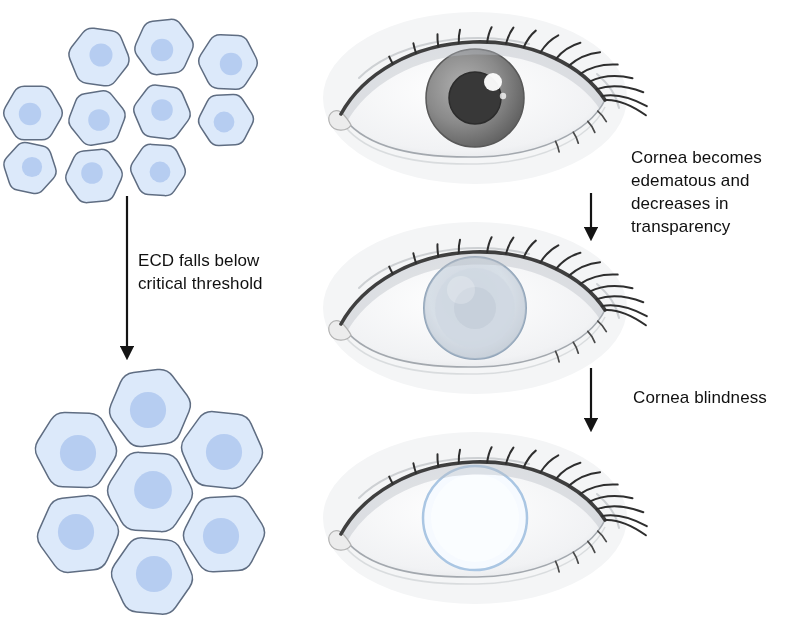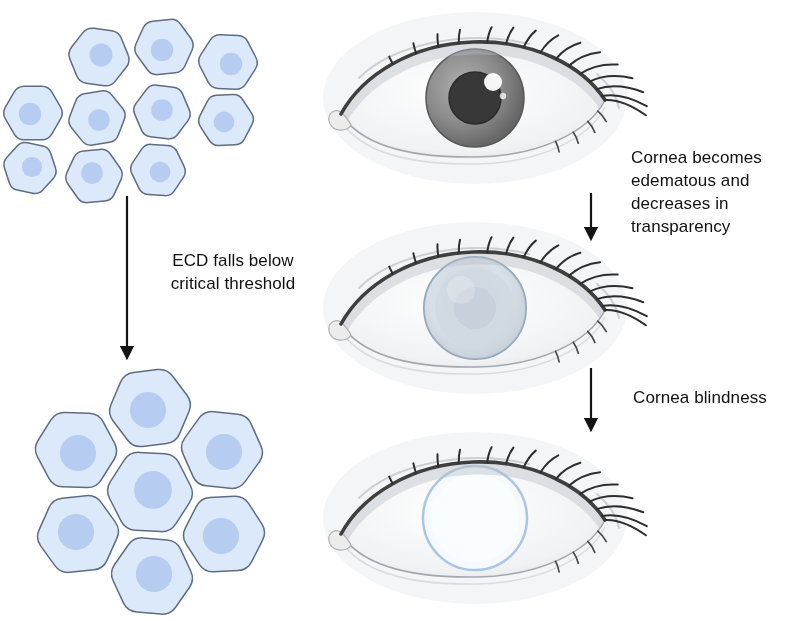--- a/index.html
+++ b/index.html
@@ -5,21 +5,21 @@
   html,body{margin:0;padding:0;background:#ffffff;}
   .canvas{
     position:relative;width:800px;height:621px;background:#ffffff;
     overflow:hidden;font-family:"Liberation Sans",sans-serif;
   }
   #art{position:absolute;left:0;top:0;}
   .label{
     position:absolute;white-space:pre-line;font-size:17px;line-height:23px;
     color:#101010;letter-spacing:.1px;
   }
-  .label.center{text-align:center;}
+  .label.center{}
 </style>
 </head>
 <body>
 
 <div class="canvas">
 
   <svg id="art" width="800" height="621" viewBox="0 0 800 621" xmlns="http://www.w3.org/2000/svg">
 <defs>
   <radialGradient id="sclGrad" cx="45%" cy="42%" r="75%">
     <stop offset="0%" stop-color="#ffffff"></stop>

